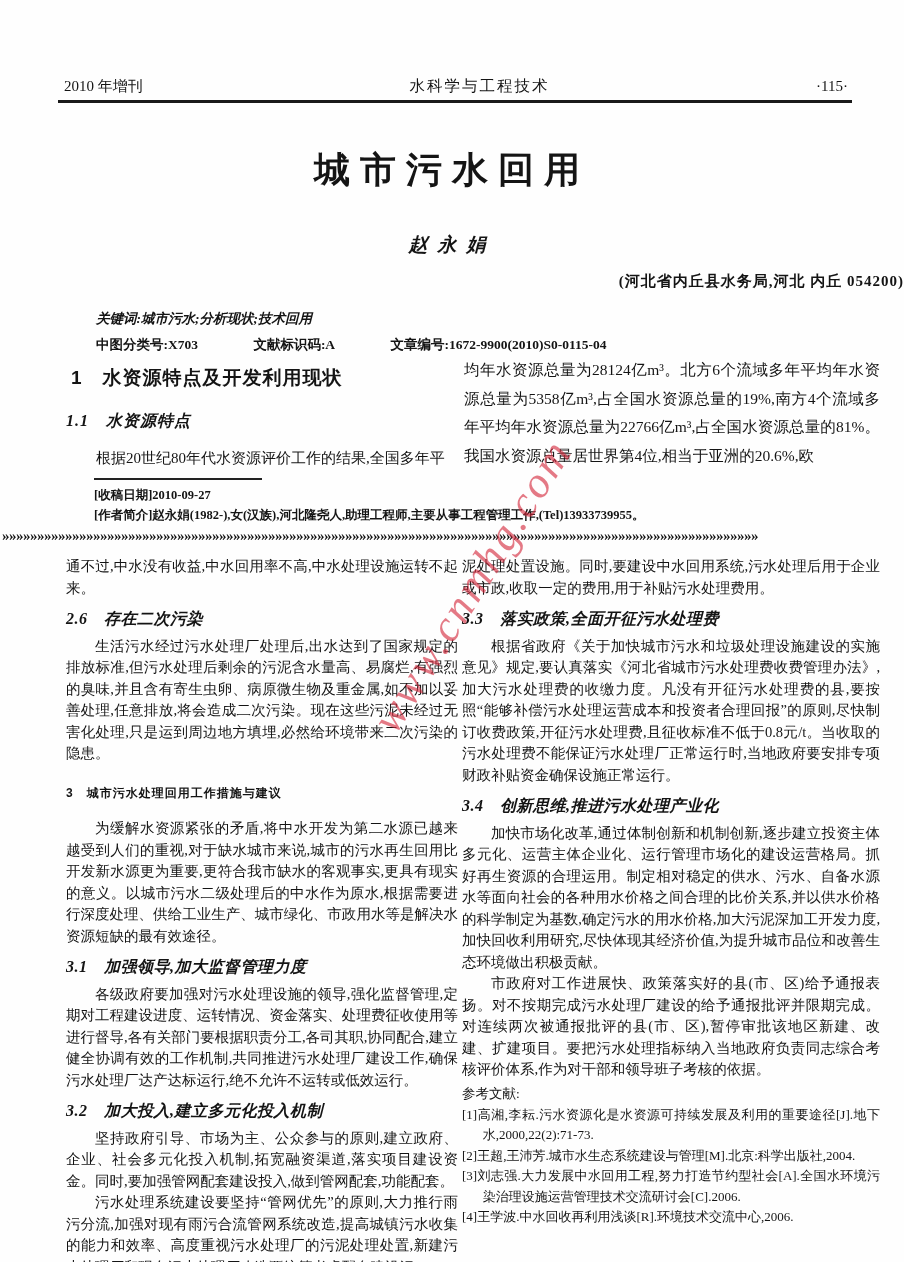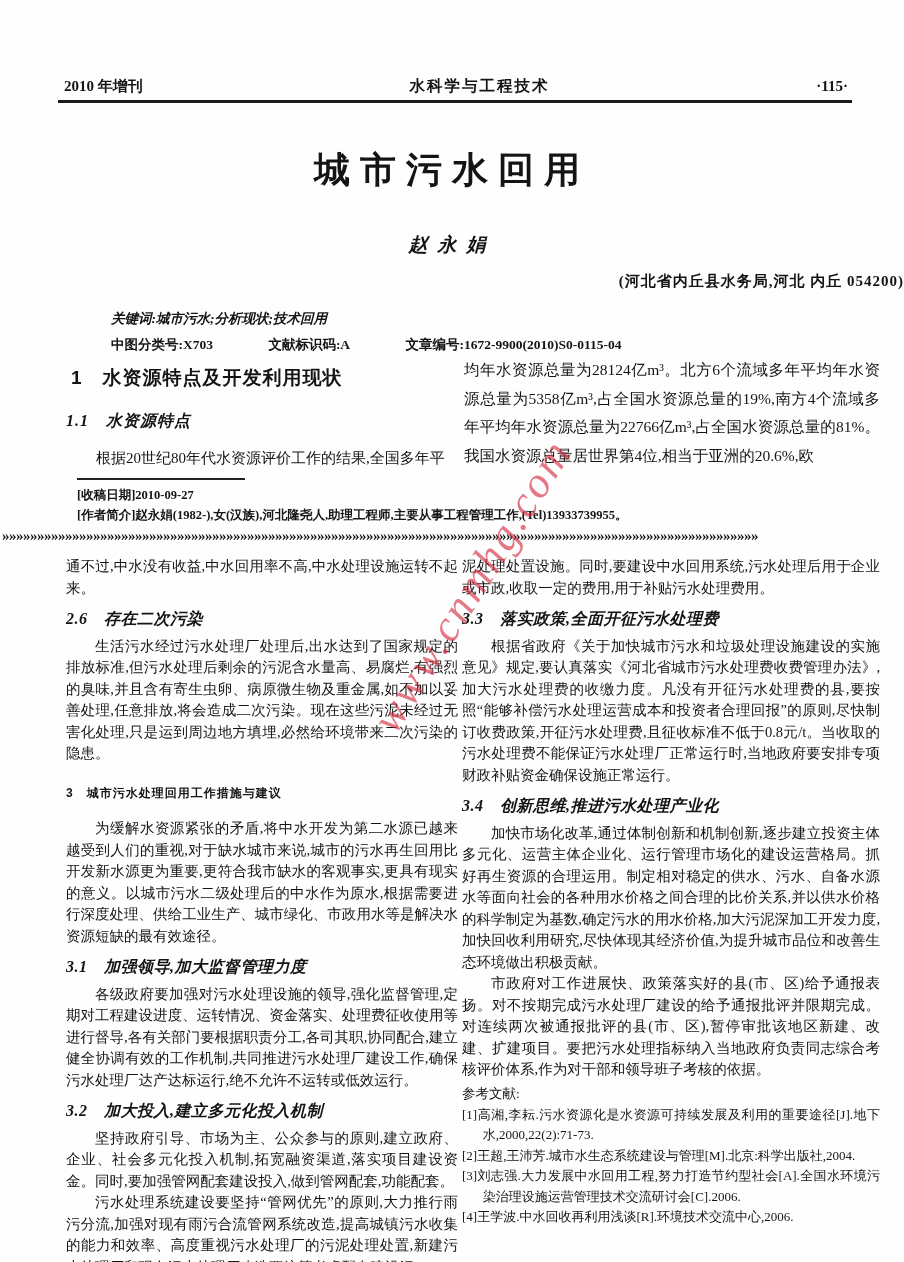--- a/index.html
+++ b/index.html
@@ -1,45 +1,45 @@
 <!DOCTYPE html>
 <html><head>
 <meta charset="utf-8">
 <style>
   html,body{margin:0;padding:0;background:#ffffff;}
   .page{position:relative;width:904px;height:1262px;background:#fefefe;overflow:hidden;
         font-family:"Liberation Serif","DejaVu Serif",serif;color:#141414;}
   
   .header-row{position:absolute;top:76px;left:64px;right:56px;display:flex;
-              justify-content:space-between;align-items:baseline;font-weight:bold;font-size:15px;}
+              justify-content:space-between;align-items:baseline;font-weight:normal;font-size:15px;}
   .header-center{font-size:15.5px;letter-spacing:2px;}
   .header-rule{position:absolute;top:100px;left:58px;right:52px;height:3px;background:#1a1a1a;}
   
   .title{position:absolute;top:146px;left:0;width:100%;text-align:center;
          font-family:"Liberation Sans","DejaVu Sans",sans-serif;font-weight:bold;
          font-size:36px;letter-spacing:10px;}
   .author{position:absolute;top:232px;left:0;width:100%;text-align:center;
           font-size:19px;font-style:italic;font-weight:bold;letter-spacing:10px;}
   .affil{position:absolute;top:272px;left:0;width:100%;text-align:right;
          font-size:15px;font-weight:bold;letter-spacing:1px;}
   
-  .meta{position:absolute;top:306px;left:111px;font-size:13.5px;font-weight:bold;line-height:26px;}
+  .meta{position:absolute;top:306px;left:96px;font-size:13.5px;font-weight:bold;line-height:26px;}
   .meta .kw{font-style:italic;}
   .meta .m2 span{margin-right:52px;}
   .meta .m2 span:last-child{margin-right:0;}
   
   .intro-left{position:absolute;top:360px;left:66px;width:392px;}
   .sec-h1{font-family:"Liberation Sans","DejaVu Sans",sans-serif;font-weight:bold;
           font-size:19px;letter-spacing:1px;margin:5px;}
   .sec-h2{font-size:16px;font-weight:bold;font-style:italic;margin:20px 0 0 0;letter-spacing:1px;}
   .intro-left p{margin:14px 0 0 0;font-size:15px;text-indent:2em;line-height:24px;}
   .intro-right{position:absolute;top:356px;left:464px;width:416px;font-size:15.5px;
                line-height:28.5px;text-align:justify;}
   
-  .footnote{position:absolute;top:478px;left:77px;width:804px;font-size:12.5px;line-height:20px;font-weight:bold;}
+  .footnote{position:absolute;top:478px;left:94px;width:804px;font-size:12.5px;line-height:20px;font-weight:bold;}
   .footnote-rule{width:168px;height:2px;background:#222;margin-bottom:5px;}
   
   .divider{position:absolute;top:528px;left:2px;width:902px;font-size:15px;font-weight:bold;
            letter-spacing:-0.5px;white-space:nowrap;overflow:hidden;color:#111;}
   
   .col{position:absolute;top:556px;font-size:14.5px;line-height:21.5px;text-align:justify;}
   .col-left{left:66px;width:392px;}
   .col-right{left:462px;width:418px;}
   .col p{margin:0;}
   .col p.ind{text-indent:2em;}

